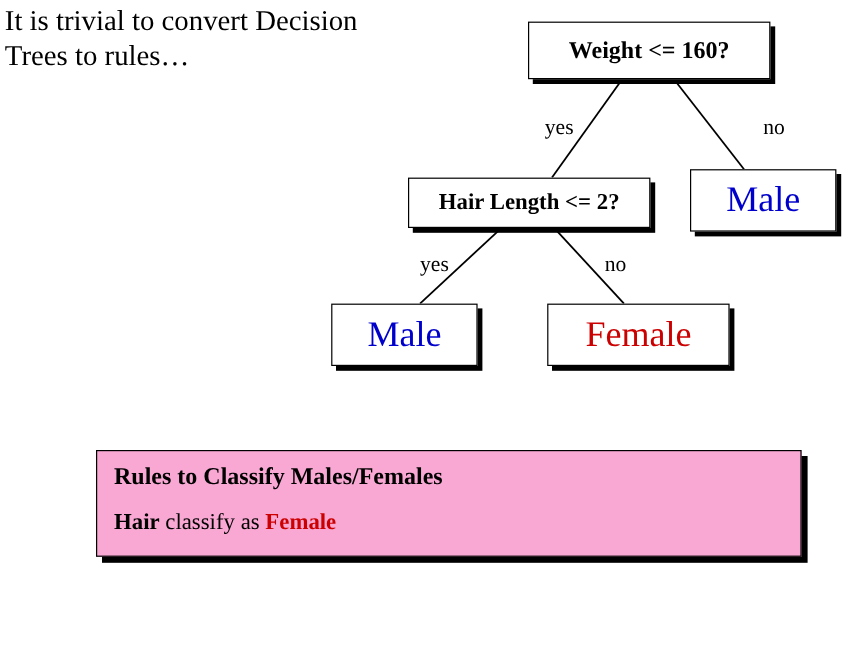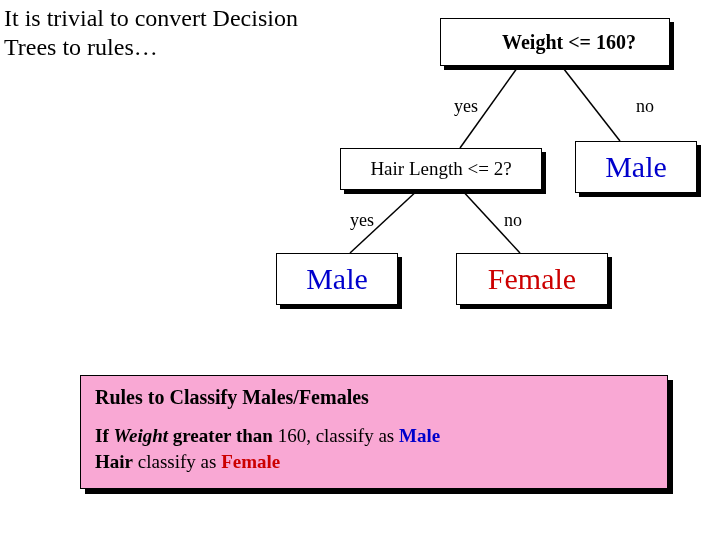--- a/index.html
+++ b/index.html
@@ -23,25 +23,25 @@
   .node {
     position: absolute;
     background: #ffffff;
     border: 1.5px solid #000;
     text-align: center;
     z-index: 2;
     box-shadow: 4px 4px 0 0 #000;
   }
   .q1 {
     left: 440px; top: 18px; width: 200px; height: 46px;
-    font-weight: bold; font-size: 20px; line-height: 46px; padding-left: 28px;
+    font-weight: bold; font-size: 20px; line-height: 46px;
   }
   .q2 {
     left: 340px; top: 148px; width: 200px; height: 40px;
-    font-weight: normal; font-size: 19px; line-height: 40px;
+    font-weight: bold; font-size: 19px; line-height: 40px;
   }
   .leaf-male1 {
     left: 575px; top: 141px; width: 120px; height: 50px;
     color: #0000cc; font-size: 30px; line-height: 50px;
   }
   .leaf-male2 {
     left: 276px; top: 253px; width: 120px; height: 50px;
     color: #0000cc; font-size: 30px; line-height: 50px;
   }
   .leaf-female {
@@ -104,20 +104,16 @@
 <div class="edge-label" style="left:350px; top:210px;">yes</div>
 <div class="edge-label" style="left:504px; top:210px;">no</div>
 
 <div class="node leaf-male2">Male</div>
 <div class="node leaf-female">Female</div>
 
 <div class="rules-box">
   <div class="rules-header">Rules to Classify Males/Females</div>
   <div class="rules-body">
     <div>
-      <span class="kw">If</span>
-      <span> </span><span class="it kw">Weight</span><span class="kw"> greater than</span><span> 160,</span><span> classify as </span><span class="male">Male</span>
-    </div>
-    <div>
       <span class="kw">Hair</span><span> classify as </span><span class="female">Female</span>
     </div>
   </div>
 </div>
 
 </body></html>

